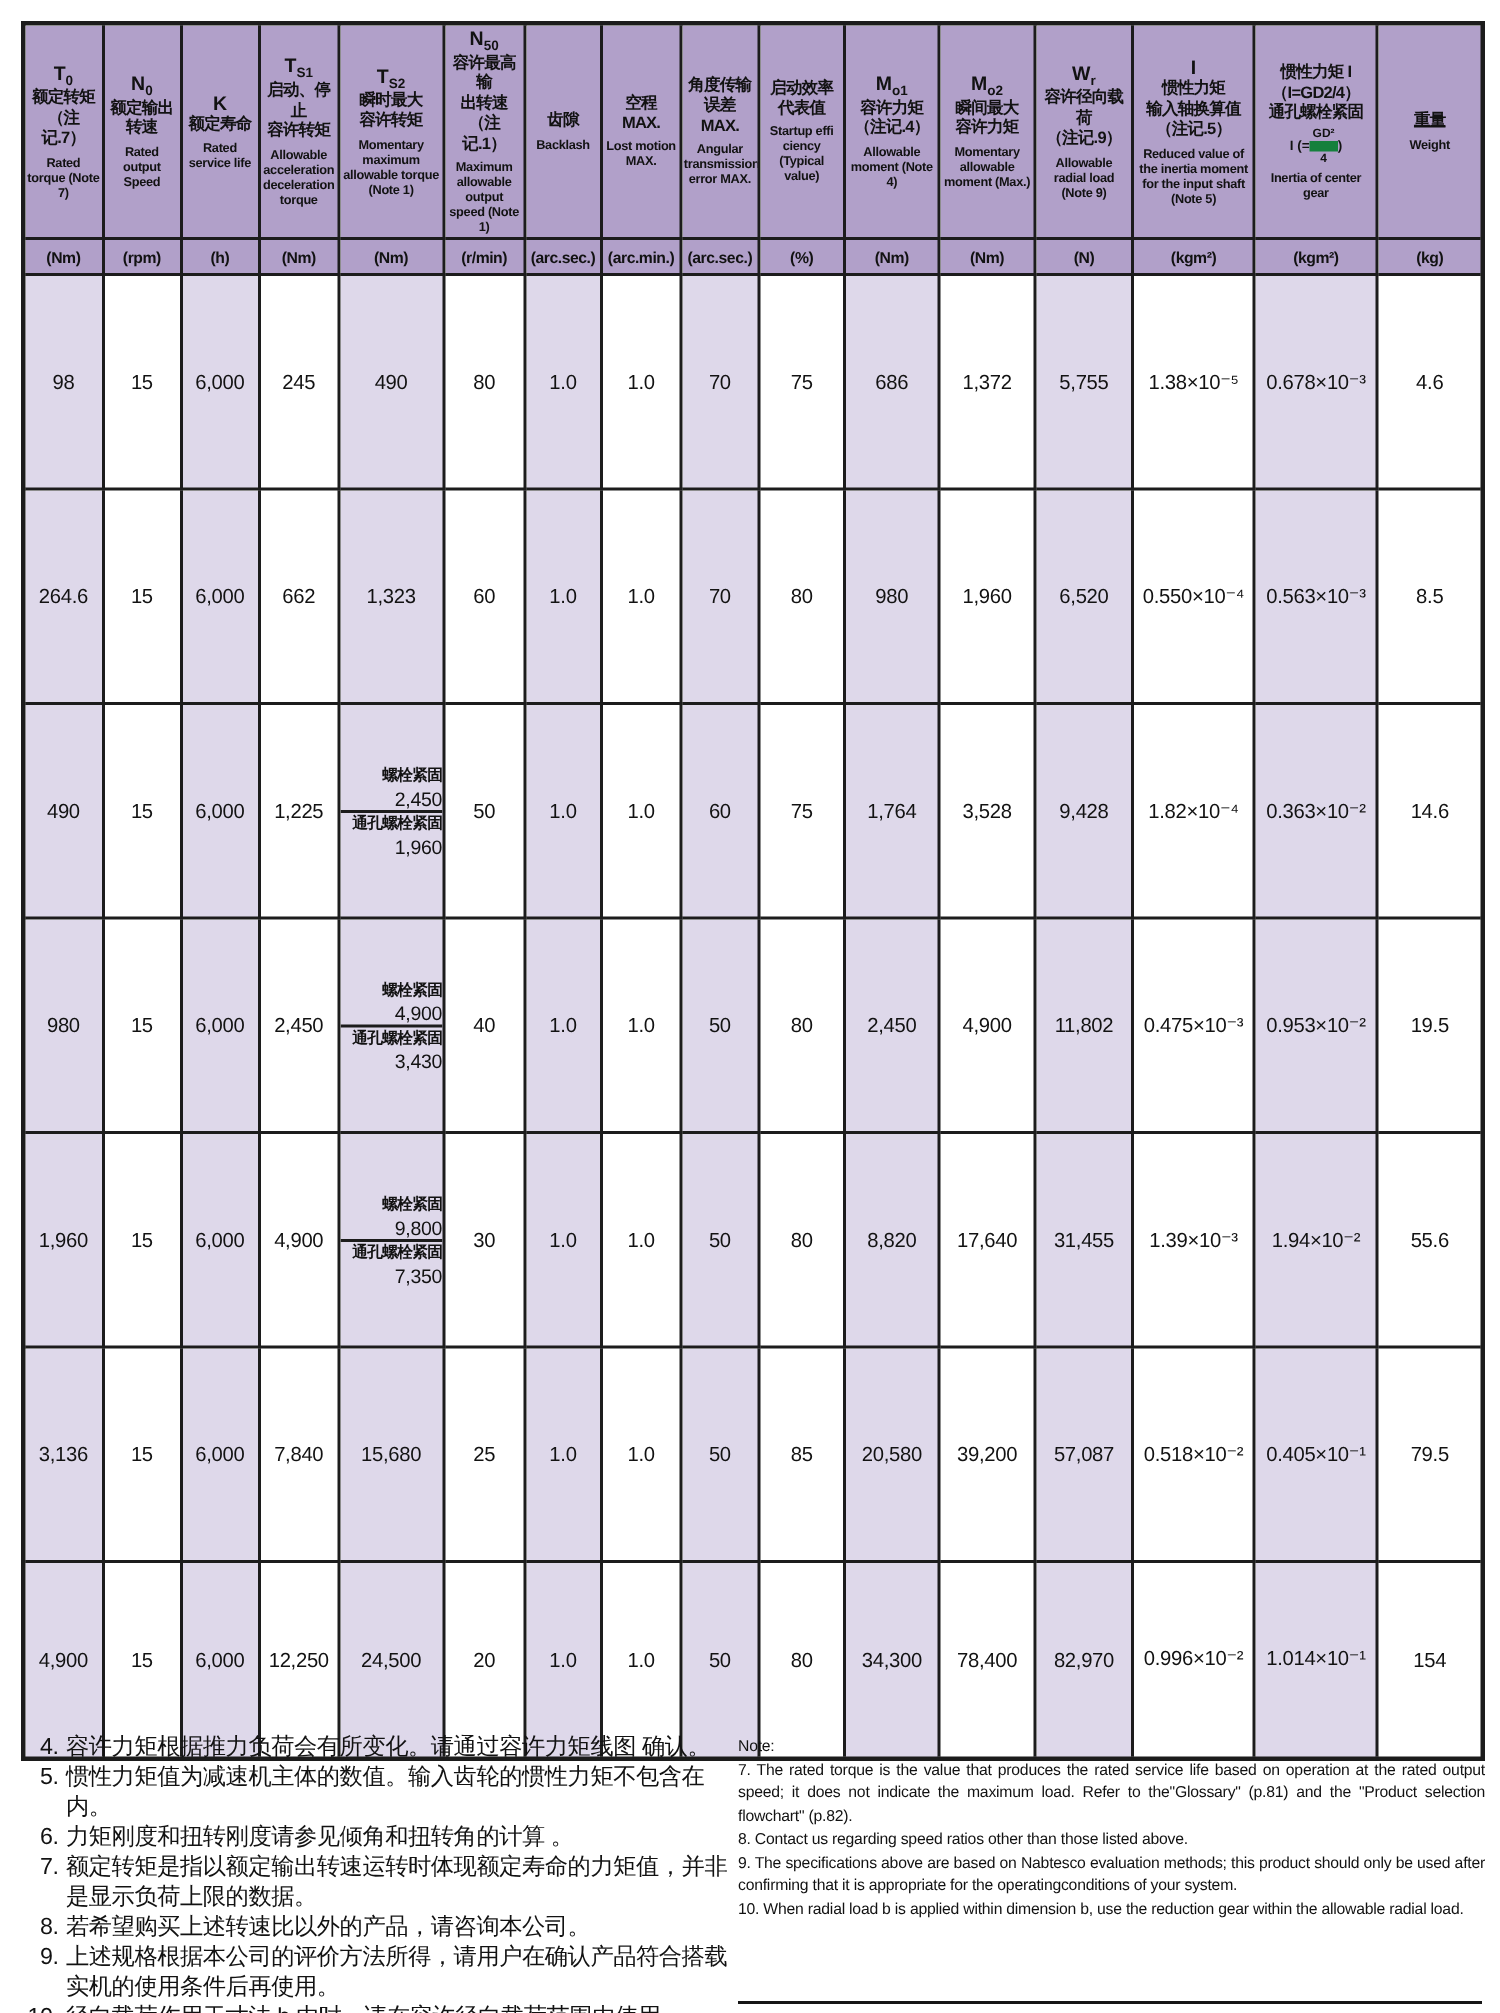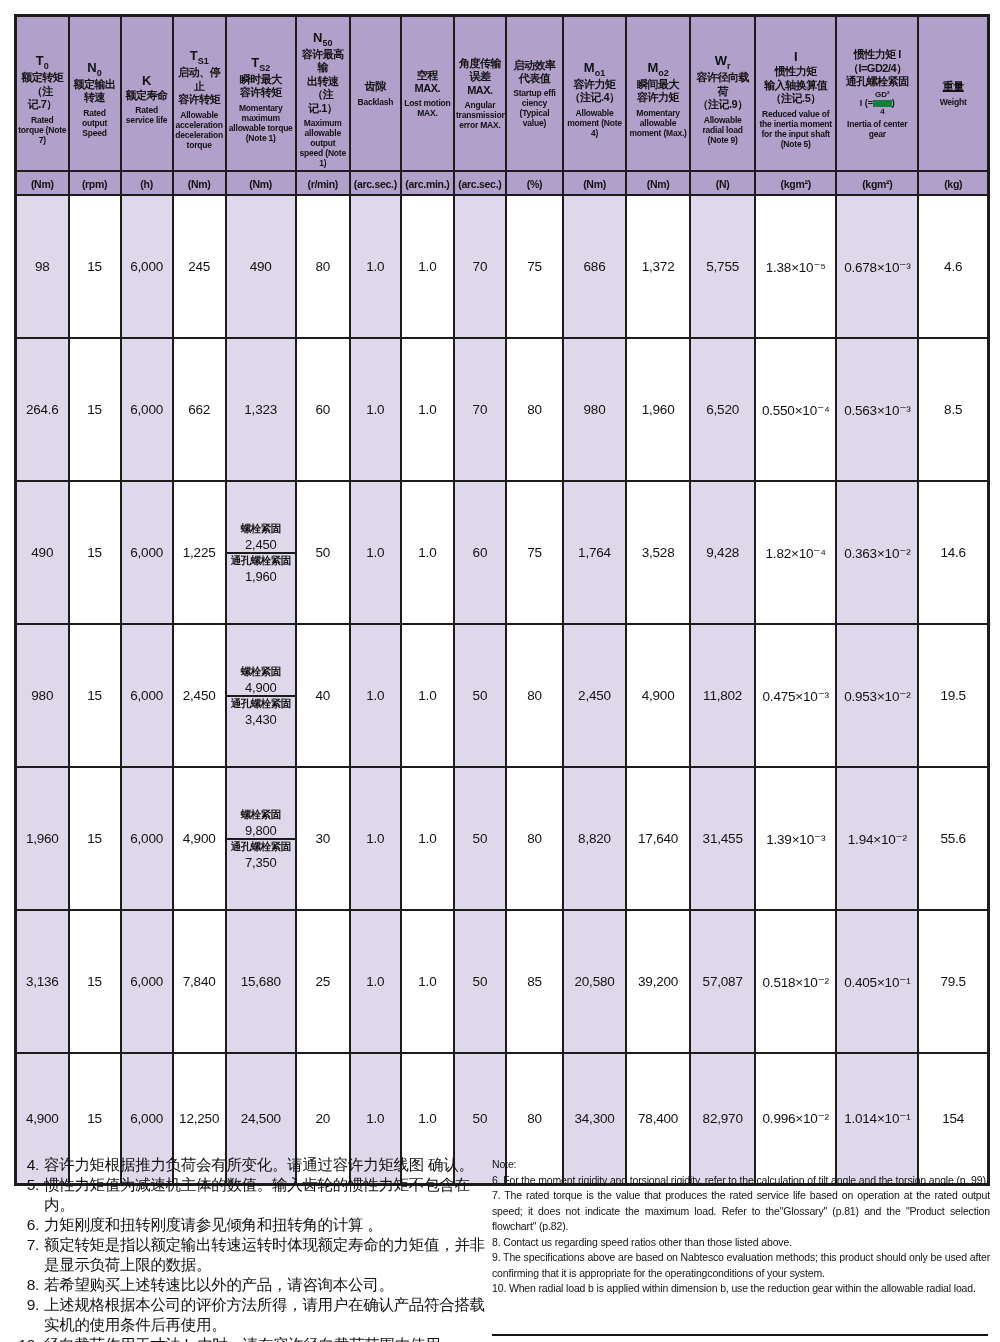--- a/index.html
+++ b/index.html
@@ -10,35 +10,35 @@
     border-collapse:collapse; table-layout:fixed; border:3px solid #1c1c1c; }
   .spec th, .spec td { border:2px solid #1c1c1c; text-align:center; vertical-align:middle; overflow:hidden; }
   .spec thead th { background:#b1a0c9; padding:2px 1px; }
   tr.hrow { height:108px; }
   tr.urow { height:22px; }
   tbody tr { height:143px; }
   tbody tr:last-child { height:131px; }
   tbody td { background:#fff; font-size:13.5px; font-weight:500; letter-spacing:-0.2px; }
   tbody td.shade { background:#ded8ea; }
 
-  .sym { display:block; font-size:13px; font-weight:bold; line-height:1.15;margin-top:12px; }
+  .sym { display:block; font-size:13px; font-weight:bold; line-height:1.15; }
   .sym sub { font-size:9px; }
   .zh  { font-size:11px; font-weight:bold; line-height:1.22; letter-spacing:-0.5px; }
   .zh.und { text-decoration:underline; }
   .en  { font-size:8.5px; font-weight:bold; line-height:1.18; margin-top:3px; letter-spacing:-0.2px; }
   .unit { font-size:10.5px; font-weight:bold; letter-spacing:-0.3px; }
 
   .formula { font-size:9px; font-weight:bold; margin-top:2px; }
   .frac { display:inline-block; vertical-align:middle; font-size:8px; line-height:1; }
   .fnum { display:block; border-bottom:7px solid #15803d; padding:0 2px 1px; }
   .fden { display:block; padding-top:1px; }
 
   td.splitcell { padding:0; }
   .splitwrap { display:flex; flex-direction:column; height:100%; width:100%; }
-  .half { flex:1; display:flex; flex-direction:column; justify-content:center; align-items:center; gap:1px; }
+  .half { flex:1; display:flex; flex-direction:column; justify-content:center; align-items:flex-end; gap:1px; }
   .half.bottom { border-top:2px solid #1c1c1c; }
   .half .lbl { font-size:10.5px; font-weight:bold; letter-spacing:-0.5px; }
   .half .val { font-size:13px; font-weight:500; }
 
   .notes-zh { position:absolute; left:14px; top:1155px; width:476px;
     font-size:15.5px; line-height:20px; font-weight:500; letter-spacing:-0.3px; }
   .notes-zh .note-item { display:flex; }
   .notes-zh .note-num { flex:none; width:30px; text-align:right; padding-right:5px; }
   .notes-zh .note-text { flex:1; }
 
@@ -375,21 +375,20 @@
     </div>
     <div class="note-item">
       <span class="note-num">10.</span>
       <span class="note-text">径向载荷作用于寸法 b 内时，请在容许径向载荷范围内使用。</span>
     </div>
   </div>
 
 <div class="notes-en">
   <div class="en-title">Note:</div>
   <div>
-      <div class="note-item-en">6. For the moment rigidity and torsional rigidity, refer to the calculation of tilt angle and the torsion angle (p. 99).</div>
       <div class="note-item-en">7. The rated torque is the value that produces the rated service life based on operation at the rated output speed; it does not indicate the maximum load. Refer to the"Glossary" (p.81) and the "Product selection flowchart" (p.82).</div>
       <div class="note-item-en">8. Contact us regarding speed ratios other than those listed above.</div>
       <div class="note-item-en">9. The specifications above are based on Nabtesco evaluation methods; this product should only be used after confirming that it is appropriate for the operatingconditions of your system.</div>
       <div class="note-item-en">10. When radial load b is applied within dimension b, use the reduction gear within the allowable radial load.</div>
     </div>
 </div>
 
 <div class="bottom-rule"></div>
 
 </body></html>

